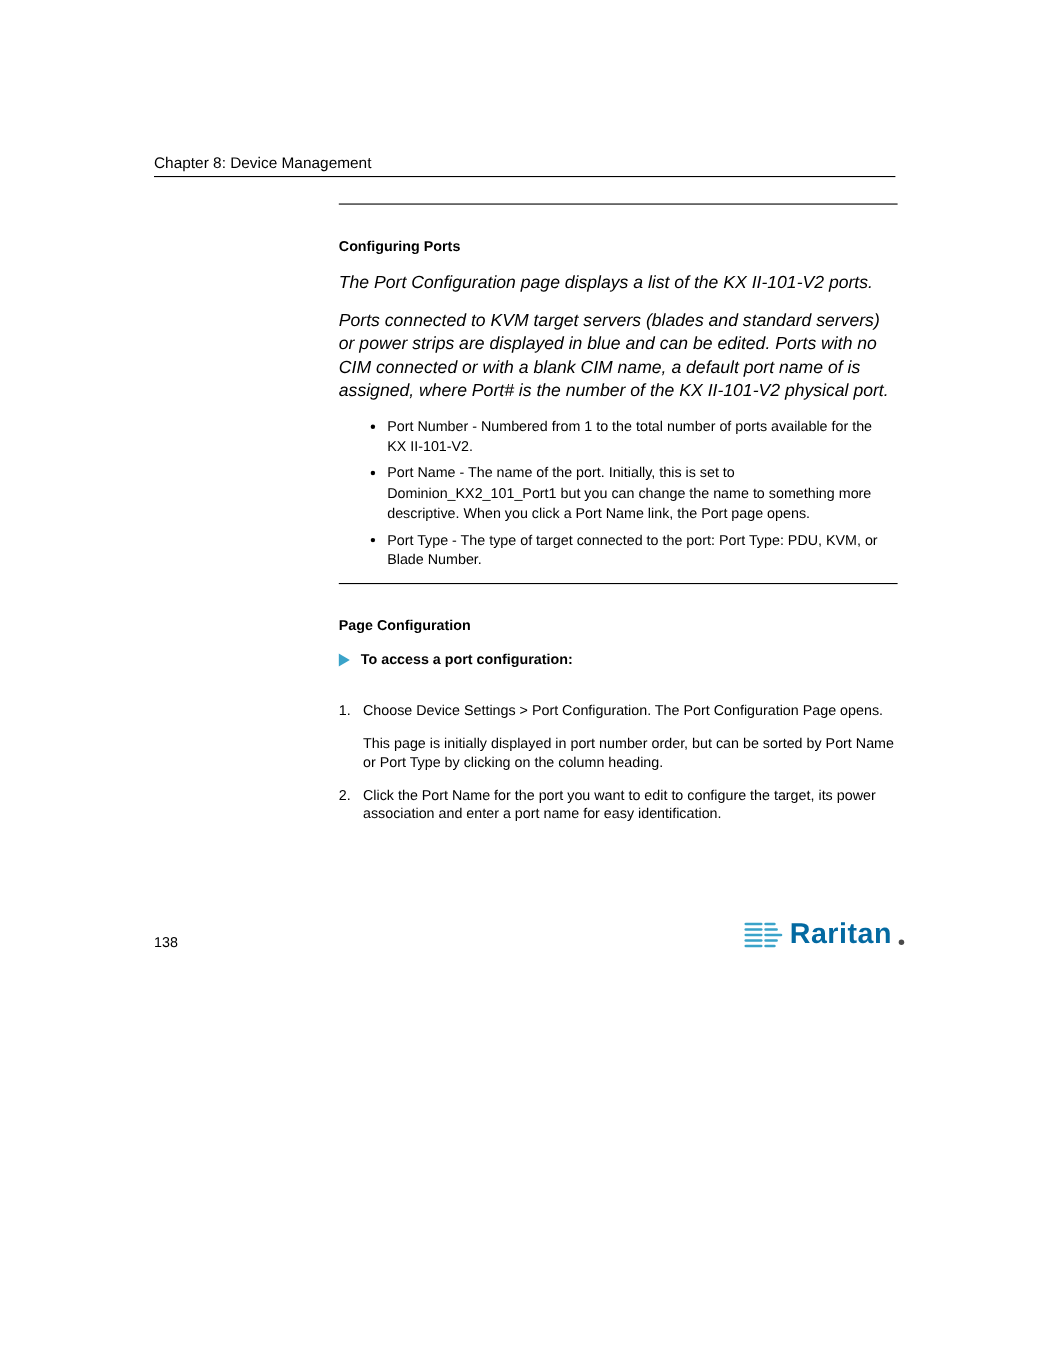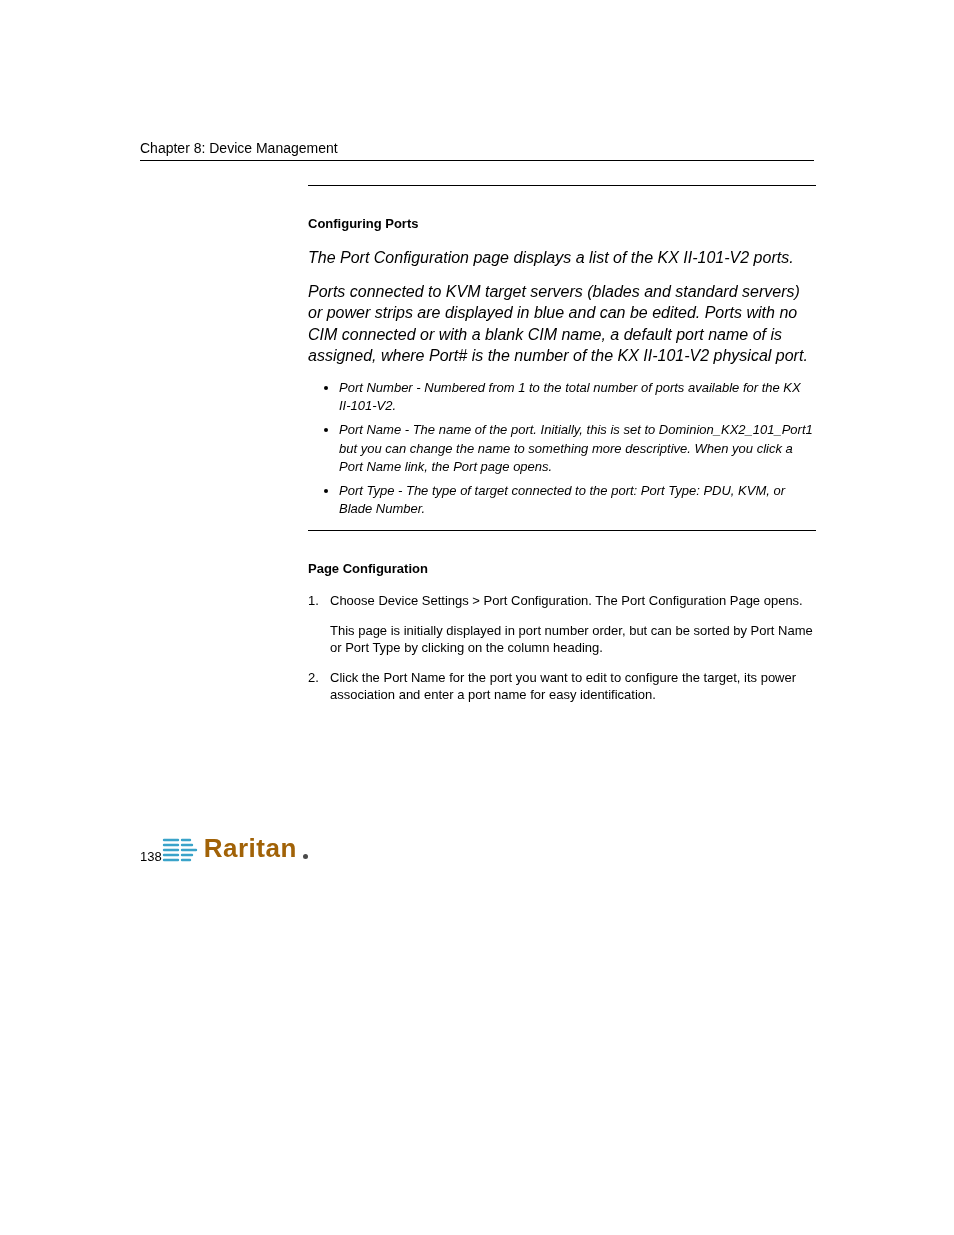--- a/index.html
+++ b/index.html
@@ -50,22 +50,21 @@
     font-style: italic;
   }
   ul.bullets {
     list-style: disc;
     margin: 0 0 12px 0;
     padding-left: 28px;
   }
   ul.bullets li {
     font-size: 13px;
     line-height: 1.4;
-    margin: 6px 3px;
-    font-style: italic;
+    margin: 6px 16px;
   }
   .procedure {
     display: flex;
     align-items: center;
     gap: 10px;
     margin: 10px 0 30px 0;
   }
   .tri {
     display: inline-block;
     width: 0;
@@ -99,36 +98,37 @@
     font-size: 13px;
     line-height: 1.35;
     margin-bottom: 12px;
   }
   .pagefoot {
     position: absolute;
     bottom: 76px;
     left: 140px;
     right: 132px;
     display: flex;
+    justify-content: space-between;
     align-items: flex-end;
   }
   .pn {
     font-size: 13px;
   }
   .logo {
     display: flex;
     align-items: center;
     gap: 6px;
   }
   .logo-mark svg { display:block; }
   .logo-text {
     font-size: 26px;
     font-weight: 600;
     letter-spacing: 0.5px;
-    color: #a16207;
+    color: #0369a1;
   }
   .logo-dot {
     width: 5px; height: 5px; background:#4a4a4a; border-radius:50%;
     align-self: flex-end;
     margin-bottom: 5px;
   }
 </style>
 </head>
 <body>
 
@@ -148,20 +148,24 @@
     <ul class="bullets">
       <li>Port Number - Numbered from 1 to the total number of ports available for the KX II-101-V2.</li>
       <li>Port Name - The name of the port. Initially, this is set to Dominion_KX2_101_Port1 but you can change the name to something more descriptive. When you click a Port Name link, the Port page opens.</li>
       <li>Port Type - The type of target connected to the port: Port Type: PDU, KVM, or Blade Number.</li>
     </ul>
 
     <hr class="hr-col">
 
     <h2 class="section-h">Page Configuration</h2>
 
+    <div class="procedure">
+      <span class="tri"></span>
+      <span class="procedure-text">To access a port configuration:</span>
+    </div>
 
     <div class="ol-steps">
       <div class="step">
         <span class="step-num">1.</span>
         <span>Choose Device Settings &gt; Port Configuration. The Port Configuration Page opens.</span>
       </div>
       <div class="step-sub">This page is initially displayed in port number order, but can be sorted by Port Name or Port Type by clicking on the column heading.</div>
       <div class="step">
         <span class="step-num">2.</span>
         <span>Click the Port Name for the port you want to edit to configure the target, its power association and enter a port name for easy identification.</span>

